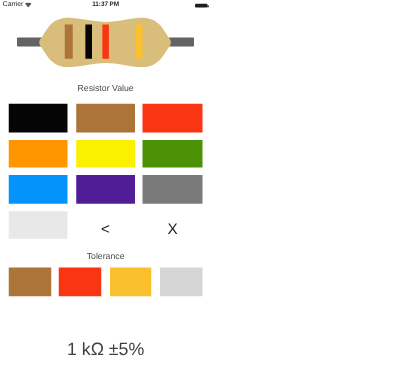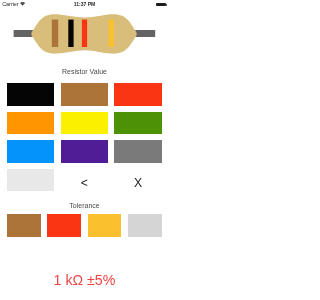--- a/index.html
+++ b/index.html
@@ -24,21 +24,21 @@
   #lbl-tol{top:201.6px;}
 
   
   .grid{position:absolute;left:7px;width:154.6px;display:grid;gap:6.5px;}
   #value-grid{top:83px;grid-template-columns:repeat(3,1fr);grid-auto-rows:22.7px;row-gap:5.9px;column-gap:6.6px;}
   #tol-grid{top:214.4px;grid-template-columns:repeat(4,1fr);grid-auto-rows:22.9px;column-gap:6.6px;}
   .swatch{width:100%;height:100%;}
   .symbol{display:flex;align-items:center;justify-content:center;font-size:12.2px;color:#1c1c1c;padding-top:5px;box-sizing:border-box;}
 
   
-  #result{position:absolute;top:271.5px;width:169px;text-align:center;font-size:14.2px;color:#ef4444;}
+  #result{position:absolute;top:271.5px;width:169px;text-align:center;font-size:14.2px;color:#404040;}
 </style>
 </head>
 <body>
 
 <div id="app">
 
   <div class="statusbar">
     <div class="sb-carrier">Carrier</div>
     <div class="sb-wifi">
       <svg width="5.2" height="3.8" viewBox="0 0 52 38">

